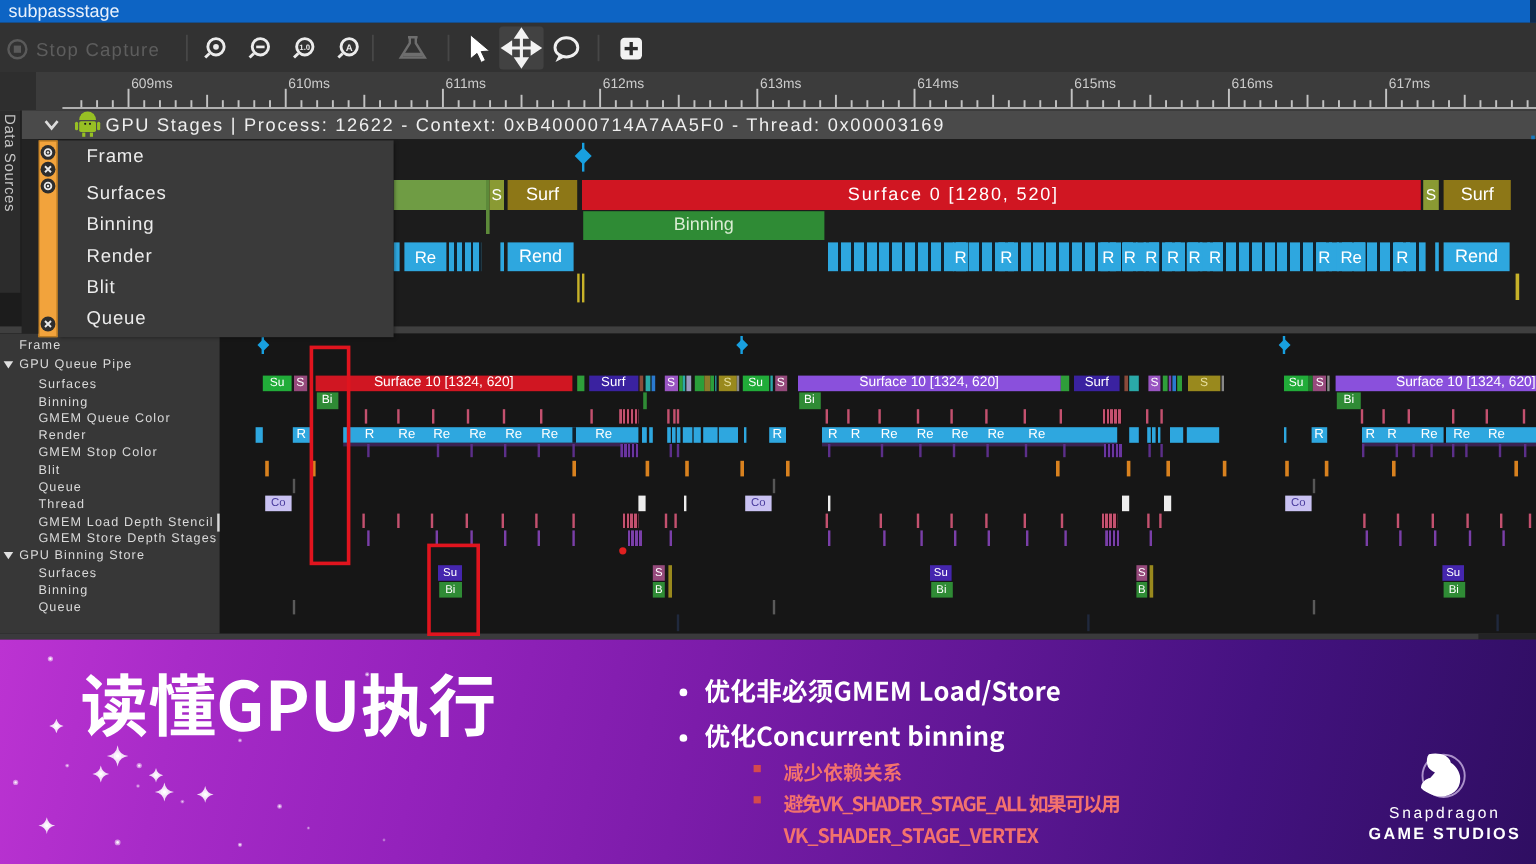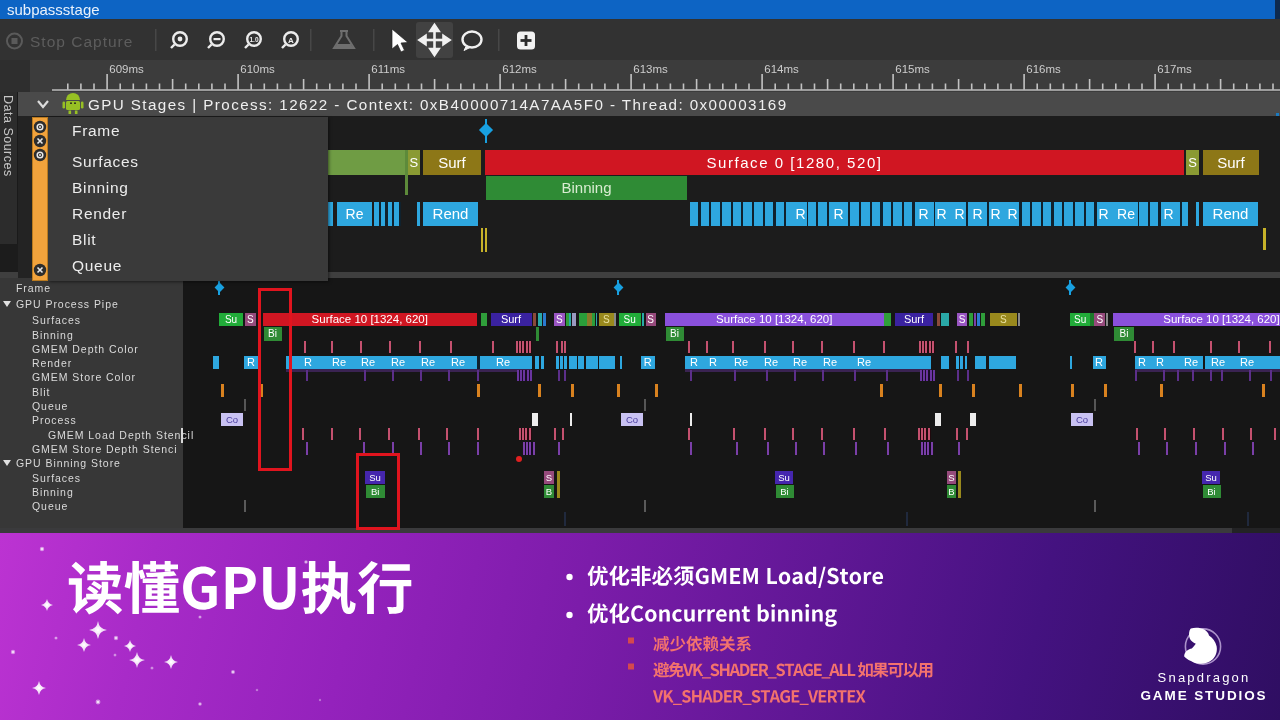--- a/index.html
+++ b/index.html
@@ -461,32 +461,32 @@
 <div class="a" style="left:1247px;top:512px;width:2px;height:14px;background:#20293d"></div>
 <div class="a" style="left:218px;top:280px;width:2px;height:15px;background:#18a0e0"></div>
 <div class="a" style="left:215.5px;top:284px;width:7px;height:7px;background:#18a0e0;transform:rotate(45deg)"></div>
 <div class="a" style="left:617px;top:280px;width:2px;height:15px;background:#18a0e0"></div>
 <div class="a" style="left:614.5px;top:284px;width:7px;height:7px;background:#18a0e0;transform:rotate(45deg)"></div>
 <div class="a" style="left:1069px;top:280px;width:2px;height:15px;background:#18a0e0"></div>
 <div class="a" style="left:1066.5px;top:284px;width:7px;height:7px;background:#18a0e0;transform:rotate(45deg)"></div>
 <div class="a" style="left:258px;top:288px;width:34px;height:183px;border:3.5px solid #e0141e;box-sizing:border-box;background:transparent"></div>
 <div class="a" style="left:356px;top:453px;width:44px;height:77px;border:3.5px solid #e0141e;box-sizing:border-box;background:transparent"></div>
 <div class="a" style="left:16px;top:280.5px;height:14px;line-height:14px;font-size:10.5px;letter-spacing:0.95px;color:#dadada">Frame</div>
-<div class="a" style="left:16px;top:297px;height:14px;line-height:14px;font-size:10.5px;letter-spacing:0.95px;color:#dadada">GPU Process Pipe</div>
+<div class="a" style="left:16px;top:297px;height:14px;line-height:14px;font-size:10.5px;letter-spacing:0.95px;color:#dadada">GPU Queue Pipe</div>
 <div class="a" style="left:3px;top:301px;width:0;height:0;border-left:4.5px solid transparent;border-right:4.5px solid transparent;border-top:6px solid #e0e0e0"></div>
 <div class="a" style="left:32px;top:313px;height:14px;line-height:14px;font-size:10.5px;letter-spacing:0.95px;color:#dadada">Surfaces</div>
 <div class="a" style="left:32px;top:327.5px;height:14px;line-height:14px;font-size:10.5px;letter-spacing:0.95px;color:#dadada">Binning</div>
-<div class="a" style="left:32px;top:342px;height:14px;line-height:14px;font-size:10.5px;letter-spacing:0.95px;color:#dadada">GMEM Depth Color</div>
+<div class="a" style="left:32px;top:342px;height:14px;line-height:14px;font-size:10.5px;letter-spacing:0.95px;color:#dadada">GMEM Queue Color</div>
 <div class="a" style="left:32px;top:356px;height:14px;line-height:14px;font-size:10.5px;letter-spacing:0.95px;color:#dadada">Render</div>
-<div class="a" style="left:32px;top:370px;height:14px;line-height:14px;font-size:10.5px;letter-spacing:0.95px;color:#dadada">GMEM Store Color</div>
+<div class="a" style="left:32px;top:370px;height:14px;line-height:14px;font-size:10.5px;letter-spacing:0.95px;color:#dadada">GMEM Stop Color</div>
 <div class="a" style="left:32px;top:384.5px;height:14px;line-height:14px;font-size:10.5px;letter-spacing:0.95px;color:#dadada">Blit</div>
 <div class="a" style="left:32px;top:398.7px;height:14px;line-height:14px;font-size:10.5px;letter-spacing:0.95px;color:#dadada">Queue</div>
-<div class="a" style="left:32px;top:413px;height:14px;line-height:14px;font-size:10.5px;letter-spacing:0.95px;color:#dadada">Process</div>
-<div class="a" style="left:48px;top:427.6px;height:14px;line-height:14px;font-size:10.5px;letter-spacing:0.95px;color:#dadada">GMEM Load Depth Stencil</div>
-<div class="a" style="left:32px;top:442px;height:14px;line-height:14px;font-size:10.5px;letter-spacing:0.95px;color:#dadada">GMEM Store Depth Stenci</div>
+<div class="a" style="left:32px;top:413px;height:14px;line-height:14px;font-size:10.5px;letter-spacing:0.95px;color:#dadada">Thread</div>
+<div class="a" style="left:32px;top:427.6px;height:14px;line-height:14px;font-size:10.5px;letter-spacing:0.95px;color:#dadada">GMEM Load Depth Stencil</div>
+<div class="a" style="left:32px;top:442px;height:14px;line-height:14px;font-size:10.5px;letter-spacing:0.95px;color:#dadada">GMEM Store Depth Stages</div>
 <div class="a" style="left:16px;top:456px;height:14px;line-height:14px;font-size:10.5px;letter-spacing:0.95px;color:#dadada">GPU Binning Store</div>
 <div class="a" style="left:3px;top:460px;width:0;height:0;border-left:4.5px solid transparent;border-right:4.5px solid transparent;border-top:6px solid #e0e0e0"></div>
 <div class="a" style="left:32px;top:471px;height:14px;line-height:14px;font-size:10.5px;letter-spacing:0.95px;color:#dadada">Surfaces</div>
 <div class="a" style="left:32px;top:485px;height:14px;line-height:14px;font-size:10.5px;letter-spacing:0.95px;color:#dadada">Binning</div>
 <div class="a" style="left:32px;top:499px;height:14px;line-height:14px;font-size:10.5px;letter-spacing:0.95px;color:#dadada">Queue</div>
 <div style="position:absolute;left:48px;top:117px;width:280px;height:164px;background:#3a3a3a;box-shadow:1px 1px 3px rgba(0,0,0,0.5)"></div>
 <div class="a" style="left:72px;top:121px;height:20px;line-height:20px;font-size:15.5px;letter-spacing:0.7px;color:#ececec">Frame</div>
 <div class="a" style="left:72px;top:152px;height:20px;line-height:20px;font-size:15.5px;letter-spacing:0.7px;color:#ececec">Surfaces</div>
 <div class="a" style="left:72px;top:178px;height:20px;line-height:20px;font-size:15.5px;letter-spacing:0.7px;color:#ececec">Binning</div>
 <div class="a" style="left:72px;top:204px;height:20px;line-height:20px;font-size:15.5px;letter-spacing:0.7px;color:#ececec">Render</div>

